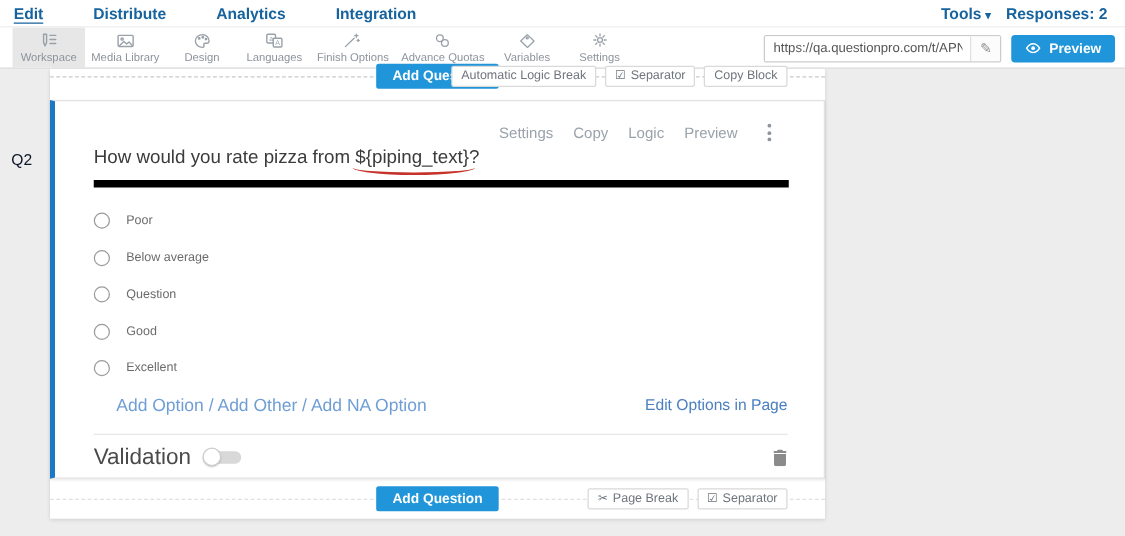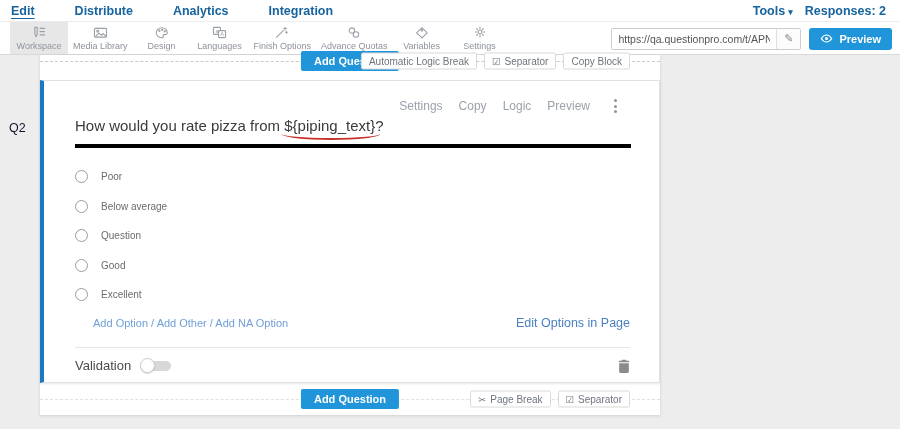--- a/index.html
+++ b/index.html
@@ -49,36 +49,36 @@
     white-space:nowrap;cursor:pointer;display:flex;align-items:center;gap:4px;}
   .btn-ico{font-size:9.5px;line-height:1;color:#6e757d;}
   
   .card{position:absolute;left:0;right:0;top:25px;height:303px;background:#fff;border:1px solid #e2e2e2;
     border-left:4px solid var(--card-blue,#1a78c4);box-shadow:0 1px 2px rgba(0,0,0,.10);}
   .card-actions{position:absolute;top:16px;right:40px;display:flex;align-items:center;gap:16px;}
   .action-link{font-size:12px;color:#9aa2ab;cursor:pointer;}
   .kebab{display:flex;flex-direction:column;gap:2.5px;margin-left:6px;cursor:pointer;padding:2px;}
   .kebab i{width:3px;height:3px;border-radius:50%;background:#8d949c;}
   .q-text{position:absolute;left:31px;top:36px;width:556px;font-size:15px;color:#3b3b3b;
-    border-bottom:4px solid #000000;padding-bottom:10px;cursor:text;white-space:nowrap;}
+    border-bottom:6px solid #000000;padding-bottom:10px;cursor:text;white-space:nowrap;}
   .piped{position:relative;}
   .piped::after{content:"";position:absolute;left:-2px;right:-5px;bottom:-6px;height:6px;
     border-bottom:2.5px solid var(--red,#c5332b);border-radius:0 0 50% 50% / 0 0 6px 6px;}
   .options{position:absolute;left:31px;top:81px;}
   .opt{display:flex;align-items:center;height:29.5px;gap:13px;}
   .radio{width:13px;height:13px;border:1.5px solid #9b9b9b;border-radius:50%;background:#fff;cursor:pointer;flex:none;}
   .opt-label{font-size:10px;color:#6b6b6b;cursor:text;}
   .links-row{position:absolute;left:49px;right:29px;top:235px;display:flex;justify-content:space-between;align-items:center;}
-  .light-links{font-size:11px;color:var(--light-blue,#6f9ed6);}
+  .light-links{font-size:14px;color:var(--light-blue,#6f9ed6);}
   .light-links .link{cursor:pointer;}
   .bulk-link{color:var(--link-blue,#4a7fc0);cursor:pointer;font-size:12.5px;}
   .validation-row{position:absolute;left:31px;right:29px;top:266px;height:36px;border-top:1px solid #e6e6e6;
     display:flex;align-items:center;justify-content:space-between;}
   .validation-left{display:flex;align-items:center;gap:9px;}
-  .validation-label{font-size:13px;color:#4a4a4a;}
+  .validation-label{font-size:18px;color:#4a4a4a;}
   .toggle{width:31px;height:15px;position:relative;cursor:pointer;}
   .toggle-track{position:absolute;left:5px;top:2.5px;width:26px;height:10px;background:#d8d8d8;border-radius:6px;}
   .toggle-knob{position:absolute;left:0;top:0;width:15px;height:15px;background:#fff;border:1px solid #ccc;
     border-radius:50%;box-shadow:0 1px 1px rgba(0,0,0,.15);}
   .trash-btn{cursor:pointer;color:#8b8b8b;display:flex;align-items:center;}
 </style>
 </head>
 <body>
 
 <div class="header">

